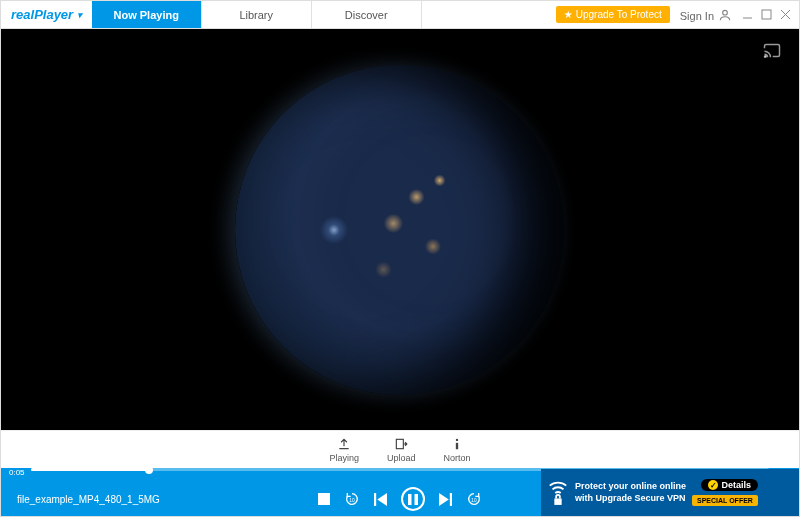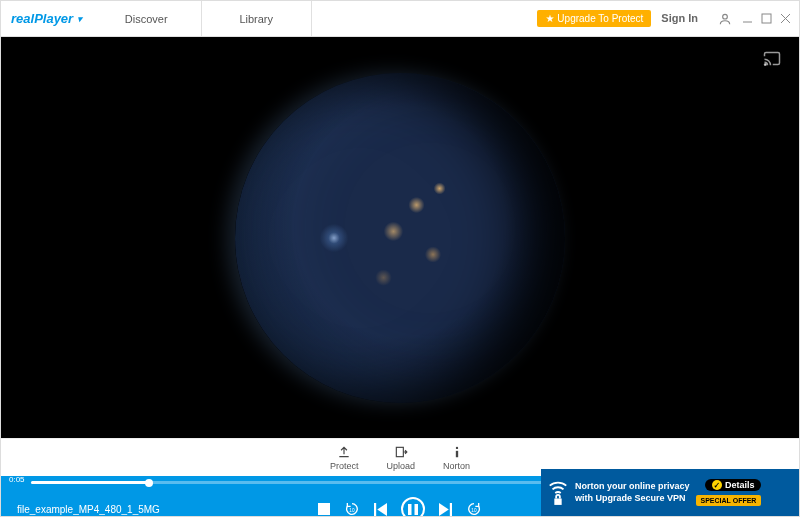--- a/index.html
+++ b/index.html
@@ -1,47 +1,47 @@
 <!DOCTYPE html>
 <html><head>
 <meta charset="utf-8">
 <style>
 * { margin: 0; padding: 0; box-sizing: border-box; font-family: Arial, sans-serif; }
 body { width: 800px; height: 517px; overflow: hidden; background: #fff; border: 1px solid #ddd; }
 
-.topbar { height: 36px; display: flex; align-items: stretch; border-bottom: 1px solid #e0e0e0; background: #fff; }
+.topbar { height: 28px; display: flex; align-items: stretch; border-bottom: 1px solid #e0e0e0; background: #fff; }
 .logo { display: flex; align-items: center; padding: 0 10px; font-size: 13px; font-weight: bold; font-style: italic; color: #0098e6; }
 .logo .chev { margin-left: 4px; font-size: 9px; }
 .tabs { display: flex; flex: 1; }
 .tab { flex: 0 0 110px; display: flex; align-items: center; justify-content: center; font-size: 11px; color: #555; border-right: 1px solid #e0e0e0; cursor: pointer; }
 .tab.active { background: #0098e6; color: #fff; font-weight: bold; }
 .topright { display: flex; align-items: center; gap: 10px; padding: 0 8px; }
 .upgrade-btn { background: #ffb000; color: #fff; font-size: 10px; padding: 3px 8px; border-radius: 2px; display: flex; align-items: center; gap: 3px; }
-.signin { font-size: 11px; color: #666; display: flex; align-items: flex-start; gap: 20px; font-weight: bold; }
+.signin { font-size: 11px; color: #666; display: flex; align-items: flex-end; gap: 4px; }
 .wincontrols { display: flex; align-items: center; gap: 8px; color: #888; }
 .wincontrols svg { display: block; }
 
 .video-area { position: relative; height: 401px; background: #000; display: flex; align-items: center; justify-content: center; }
 .earth { width: 330px; height: 330px; border-radius: 50%; background:
   radial-gradient(circle at 30% 50%, rgba(180,210,255,0.7) 0%, rgba(100,150,220,0.3) 2%, transparent 5%),
   radial-gradient(circle at 55% 40%, rgba(255,200,120,0.7) 0%, transparent 3%),
   radial-gradient(circle at 62% 35%, rgba(255,200,120,0.8) 0%, transparent 2%),
   radial-gradient(circle at 48% 48%, rgba(255,200,120,0.6) 0%, transparent 4%),
   radial-gradient(circle at 60% 55%, rgba(255,190,100,0.5) 0%, transparent 3%),
   radial-gradient(circle at 45% 62%, rgba(255,190,100,0.3) 0%, transparent 3%),
   radial-gradient(ellipse at 50% 45%, #1a2a4a 45%, #0a1528 70%, #000 100%);
   box-shadow: inset -40px 0 60px rgba(0,0,0,0.9), inset 30px -10px 80px rgba(100,150,220,0.15), -8px 0 20px rgba(120,170,230,0.2);
 }
 .cast-icon { position: absolute; top: 14px; right: 18px; color: rgba(255,255,255,0.6); }
 
 .action-row { height: 38px; display: flex; align-items: center; justify-content: center; gap: 28px; background: #fff; border-top: 1px solid #eee; }
 .action-item { display: flex; flex-direction: column; align-items: center; gap: 2px; font-size: 9px; color: #555; cursor: pointer; }
 .action-item svg { color: #444; }
 
-.seek-row { height: 14px; background: #0098e6; position: relative; display: flex; align-items: flex-end; padding: 8px 8px; }
+.seek-row { height: 14px; background: #0098e6; position: relative; display: flex; align-items: flex-start; padding: 0 8px; }
 .seek-time { font-size: 8px; color: #fff; }
 .seek-track { flex: 1; height: 3px; background: rgba(255,255,255,0.35); margin: 0 6px; position: relative; border-radius: 2px; }
 .seek-fill { position: absolute; left: 0; top: 0; height: 100%; background: #fff; width: 16%; border-radius: 2px; }
 .seek-thumb { position: absolute; left: 16%; top: 50%; width: 8px; height: 8px; background: #fff; border-radius: 50%; transform: translate(-50%,-50%); }
 
 .control-bar { height: 34px; background: #0098e6; display: flex; align-items: center; padding: 0 16px; color: #fff; position: relative; }
 .filename { font-size: 10px; flex: 0 0 auto; }
 .center-controls { position: absolute; left: 50%; transform: translateX(-50%); display: flex; align-items: center; gap: 14px; }
 .center-controls svg, .right-controls svg { display: block; }
 .play-btn { width: 24px; height: 24px; border: 2px solid #fff; border-radius: 50%; display: flex; align-items: center; justify-content: center; }
@@ -56,25 +56,28 @@
 </style>
 </head>
 <body>
 
 <div class="topbar">
   <div class="logo">
     <span>realPlayer</span>
     <span class="chev">▾</span>
   </div>
   <div class="tabs">
-    <div class="tab">
-        <span>Discover</span>
+    <div class="tab active">
+        <span>Now Playing</span>
       </div>
     <div class="tab">
         <span>Library</span>
+      </div>
+    <div class="tab">
+        <span>Discover</span>
       </div>
   </div>
   <div class="topright">
     <div class="upgrade-btn">
       <span>★</span>
       <span>Upgrade To Protect</span>
     </div>
     <div class="signin">
       <span>Sign In</span>
       <svg width="14" height="14" viewBox="0 0 24 24" fill="none" stroke="#888" stroke-width="2">
@@ -105,21 +108,21 @@
       <path d="M2 15a4 4 0 0 1 4 4"></path>
       <circle cx="3" cy="18" r="1" fill="currentColor"></circle>
   </svg>
 </div>
 
 <div class="action-row">
   <div class="action-item">
     <svg width="14" height="14" viewBox="0 0 24 24" fill="none" stroke="currentColor" stroke-width="2">
         <path d="M12 16V4M7 9l5-5 5 5M4 20h16"></path>
       </svg>
-    <span>Protect</span>
+    <span>Playing</span>
   </div>
   <div class="action-item">
     <svg width="14" height="14" viewBox="0 0 24 24" fill="none" stroke="currentColor" stroke-width="2">
         <rect x="4" y="4" width="12" height="16"></rect>
         <path d="M16 12h6M19 9l3 3-3 3"></path>
       </svg>
     <span>Upload</span>
   </div>
   <div class="action-item">
     <svg width="14" height="14" viewBox="0 0 24 24" fill="currentColor">
@@ -199,21 +202,21 @@
   </div>
 </div>
 
 <div class="promo-box">
   <svg width="22" height="30" viewBox="0 0 24 32" fill="none" stroke="#fff" stroke-width="2">
     <path d="M3 8a14 14 0 0 1 18 0M6 12a9 9 0 0 1 12 0M9 16a5 5 0 0 1 6 0"></path>
     <rect x="8" y="22" width="8" height="7" fill="#fff" stroke="none"></rect>
       <path d="M10 22v-2a2 2 0 0 1 4 0v2" stroke="#fff"></path>
   </svg>
   <div class="promo-text">
-    <div>Norton your online privacy</div>
+    <div>Protect your online online</div>
     <div>with Upgrade Secure VPN</div>
   </div>
   <div class="promo-right">
     <div class="norton-badge">
       <span class="norton-check">✓</span>
       <span>Details</span>
     </div>
     <div class="special-offer">SPECIAL OFFER</div>
   </div>
 </div>

